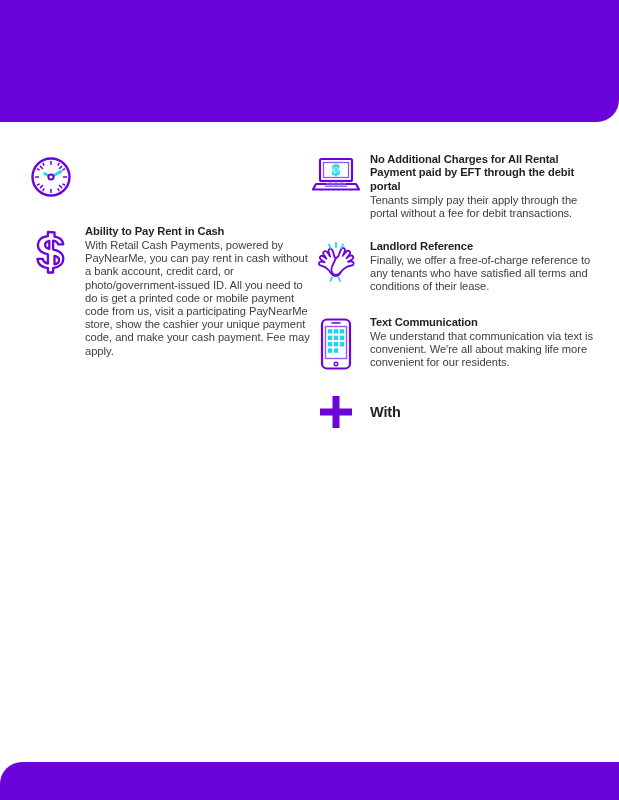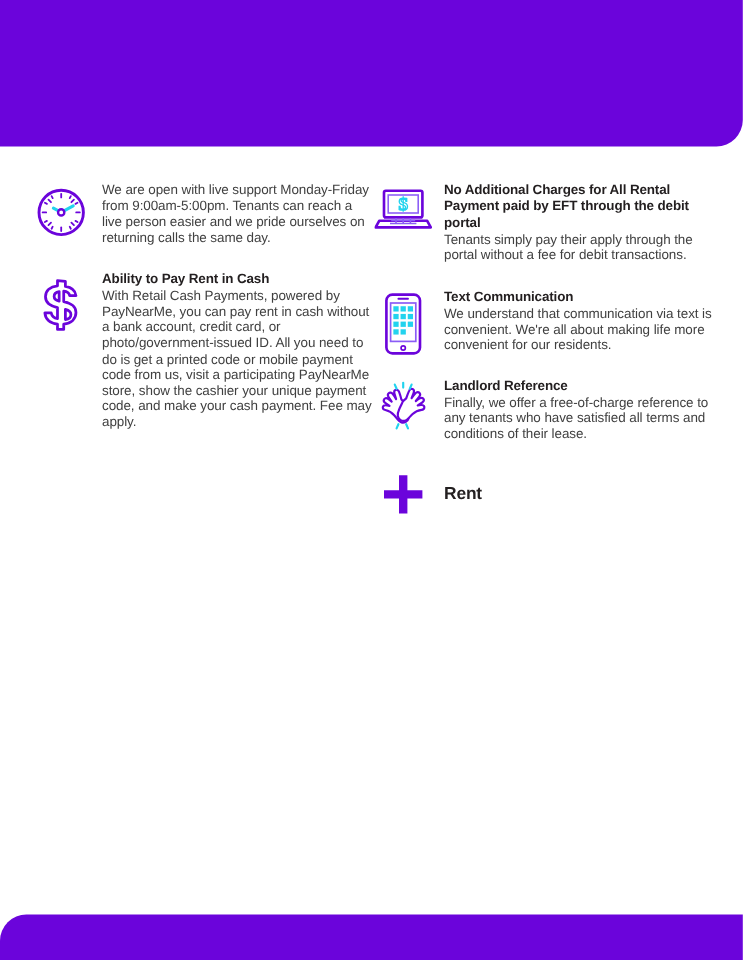--- a/index.html
+++ b/index.html
@@ -144,21 +144,20 @@
             <line x1="15.9" y1="34.9" x2="15.0" y2="36.6"></line>
             <line x1="9.4" y1="15.0" x2="11.1" y2="15.9"></line>
             <line x1="34.9" y1="30.1" x2="36.6" y2="31.0"></line>
           </g>
           <line x1="23" y1="23" x2="33" y2="17.5" stroke="#22D3EE" stroke-width="2.6" stroke-linecap="round"></line>
           <line x1="23" y1="23" x2="16.5" y2="19.5" stroke="#22D3EE" stroke-width="2.6" stroke-linecap="round"></line>
           <circle cx="23" cy="23" r="2.6" fill="#ffffff" stroke="#6B04DB" stroke-width="2"></circle>
         </svg>
       </div>
       <div class="feature-text">
-        <p class="feature-body">We are open with live support Monday-Friday from 9:00am-5:00pm. Tenants can reach a live person easier and we pride ourselves on returning calls the same day.</p>
       </div>
     </div>
 
     <div class="feature" style="margin-top:20px;">
       <div class="feature-icon">
         <svg width="46" height="48" viewBox="0 0 46 48">
           <path d="M26.5 6.5 v4.2 c5.0 0.8 8.3 3.6 8.8 7.6 h-5.2 c-0.5 -2.0 -2.4 -3.3 -5.0 -3.6 v8.6
                    c6.3 1.4 10.2 3.6 10.2 9.2 c0 5.3 -3.9 8.9 -10.2 9.6 v4.4 h-5.2 v-4.4
                    c-6.1 -0.7 -10.0 -4.0 -10.5 -9.3 h5.3 c0.5 2.7 2.5 4.3 5.2 4.7 v-9.2
                    c-6.0 -1.3 -10.0 -3.6 -10.0 -9.0 c0 -5.1 3.9 -8.4 10.0 -9.1 v-4.3 z
@@ -190,48 +189,20 @@
             <line x1="30" y1="27.6" x2="30" y2="32.2"></line>
             <line x1="13" y1="32.3" x2="35" y2="32.3"></line>
           </g>
           <text x="24" y="21" font-family="Liberation Serif, serif" font-size="15" font-weight="bold" fill="none" stroke="#22D3EE" stroke-width="1.1" text-anchor="middle">S</text>
           <line x1="24" y1="9.5" x2="24" y2="22.5" stroke="#22D3EE" stroke-width="1.1"></line>
         </svg>
       </div>
       <div class="feature-text">
         <p class="feature-title">No Additional Charges for All Rental Payment paid by EFT through the debit portal</p>
         <p class="feature-body">Tenants simply pay their apply through the portal without a fee for debit transactions.</p>
-      </div>
-    </div>
-
-    <div class="feature" style="margin-top:21px;">
-      <div class="feature-icon">
-        <svg width="40" height="54" viewBox="0 0 40 54">
-          <rect x="6" y="2.5" width="28" height="49" rx="5" fill="none" stroke="#6B04DB" stroke-width="2.2"></rect>
-          <rect x="9.5" y="9.5" width="21" height="32" fill="none" stroke="#8B5CF6" stroke-width="1.4"></rect>
-          <line x1="16" y1="6" x2="24" y2="6" stroke="#6B04DB" stroke-width="1.6" stroke-linecap="round"></line>
-          <circle cx="20" cy="47" r="1.8" fill="none" stroke="#6B04DB" stroke-width="1.4"></circle>
-          <g fill="#22D3EE">
-            <rect x="11.8" y="12.2" width="4.4" height="4.4"></rect>
-            <rect x="17.8" y="12.2" width="4.4" height="4.4"></rect>
-            <rect x="23.8" y="12.2" width="4.4" height="4.4"></rect>
-            <rect x="11.8" y="18.6" width="4.4" height="4.4"></rect>
-            <rect x="17.8" y="18.6" width="4.4" height="4.4"></rect>
-            <rect x="23.8" y="18.6" width="4.4" height="4.4"></rect>
-            <rect x="11.8" y="25.0" width="4.4" height="4.4"></rect>
-            <rect x="17.8" y="25.0" width="4.4" height="4.4"></rect>
-            <rect x="23.8" y="25.0" width="4.4" height="4.4"></rect>
-            <rect x="11.8" y="31.4" width="4.4" height="4.4"></rect>
-            <rect x="17.8" y="31.4" width="4.4" height="4.4"></rect>
-          </g>
-        </svg>
-      </div>
-      <div class="feature-text">
-        <p class="feature-title">Text Communication</p>
-        <p class="feature-body">We understand that communication via text is convenient. We're all about making life more convenient for our residents.</p>
       </div>
     </div>
 
     <div class="feature" style="margin-top:19px;">
       <div class="feature-icon">
         <svg width="48" height="44" viewBox="0 0 48 44">
           <path d="M22.5 16.0 c-0.6 -2.4 -1.4 -5.0 -2.0 -6.6 c-0.5 -1.4 -2.0 -1.9 -3.0 -1.4
                    c-1.0 0.5 -1.2 1.7 -0.8 3.0 l1.4 4.6
                    c-0.9 -1.6 -2.1 -3.4 -2.9 -4.4 c-0.9 -1.2 -2.4 -1.3 -3.3 -0.5
                    c-0.9 0.8 -0.8 2.0 -0.1 3.1 l2.6 3.9
@@ -259,27 +230,55 @@
             <line x1="26.5" y1="36.5" x2="28.0" y2="40.0"></line>
           </g>
         </svg>
       </div>
       <div class="feature-text">
         <p class="feature-title">Landlord Reference</p>
         <p class="feature-body">Finally, we offer a free-of-charge reference to any tenants who have satisfied all terms and conditions of their lease.</p>
       </div>
     </div>
 
+    <div class="feature" style="margin-top:21px;">
+      <div class="feature-icon">
+        <svg width="40" height="54" viewBox="0 0 40 54">
+          <rect x="6" y="2.5" width="28" height="49" rx="5" fill="none" stroke="#6B04DB" stroke-width="2.2"></rect>
+          <rect x="9.5" y="9.5" width="21" height="32" fill="none" stroke="#8B5CF6" stroke-width="1.4"></rect>
+          <line x1="16" y1="6" x2="24" y2="6" stroke="#6B04DB" stroke-width="1.6" stroke-linecap="round"></line>
+          <circle cx="20" cy="47" r="1.8" fill="none" stroke="#6B04DB" stroke-width="1.4"></circle>
+          <g fill="#22D3EE">
+            <rect x="11.8" y="12.2" width="4.4" height="4.4"></rect>
+            <rect x="17.8" y="12.2" width="4.4" height="4.4"></rect>
+            <rect x="23.8" y="12.2" width="4.4" height="4.4"></rect>
+            <rect x="11.8" y="18.6" width="4.4" height="4.4"></rect>
+            <rect x="17.8" y="18.6" width="4.4" height="4.4"></rect>
+            <rect x="23.8" y="18.6" width="4.4" height="4.4"></rect>
+            <rect x="11.8" y="25.0" width="4.4" height="4.4"></rect>
+            <rect x="17.8" y="25.0" width="4.4" height="4.4"></rect>
+            <rect x="23.8" y="25.0" width="4.4" height="4.4"></rect>
+            <rect x="11.8" y="31.4" width="4.4" height="4.4"></rect>
+            <rect x="17.8" y="31.4" width="4.4" height="4.4"></rect>
+          </g>
+        </svg>
+      </div>
+      <div class="feature-text">
+        <p class="feature-title">Text Communication</p>
+        <p class="feature-body">We understand that communication via text is convenient. We're all about making life more convenient for our residents.</p>
+      </div>
+    </div>
+
     <div class="more-row" style="position:relative;left:0;top:0;margin-top:22px;">
       <div class="more-icon">
         <svg width="38" height="38" viewBox="0 0 38 38">
           <line x1="19" y1="3" x2="19" y2="35" stroke="#6B04DB" stroke-width="7" stroke-linecap="butt"></line>
           <line x1="3" y1="19" x2="35" y2="19" stroke="#6B04DB" stroke-width="7" stroke-linecap="butt"></line>
         </svg>
       </div>
-      <span class="more-label">Rent</span>
+      <span class="more-label">With</span>
     </div>
 
   </div>
 
 </div>
 
 <div class="footer-band"></div>
 
 </body></html>

